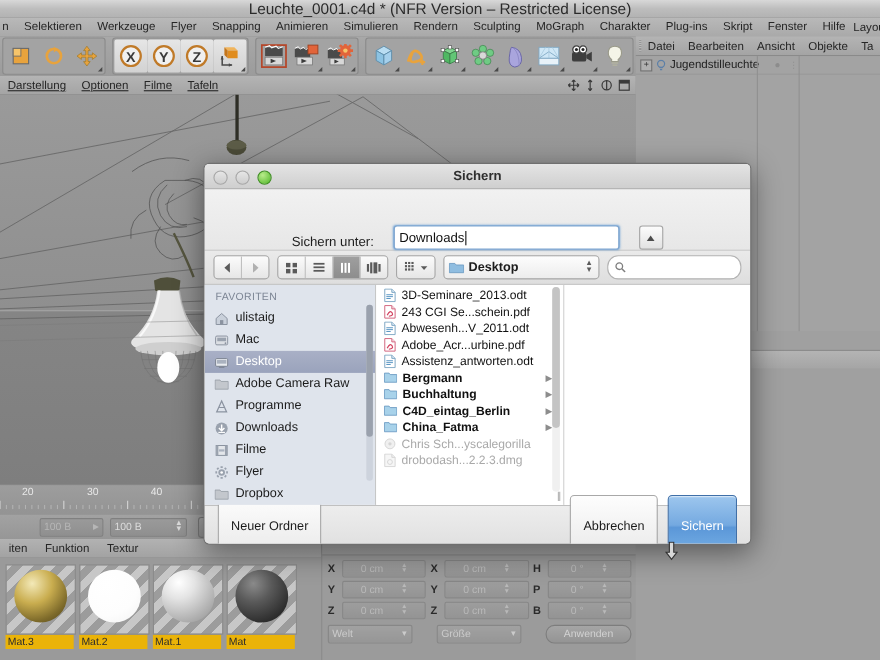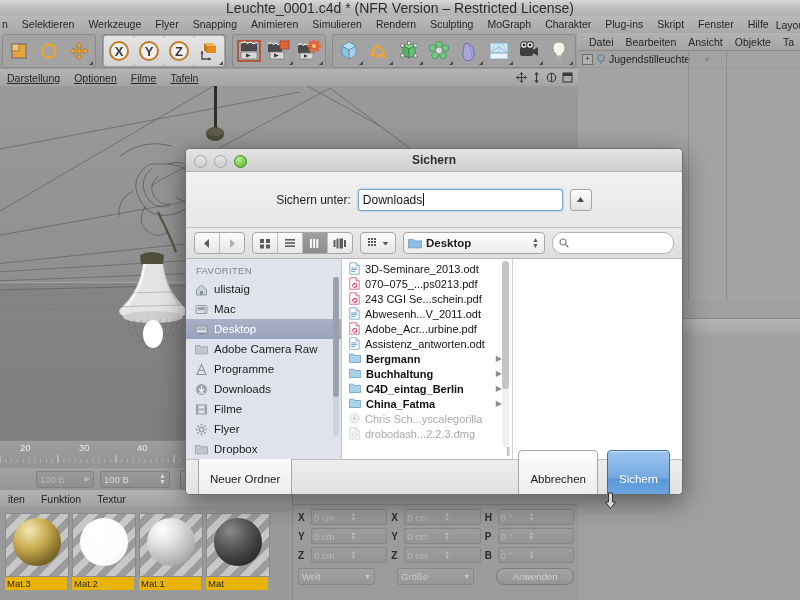--- a/index.html
+++ b/index.html
@@ -125,21 +125,21 @@
     background:#9b9b9b;border-left:1px solid #8a8a8a;
   }
   .coord-top{height:14px;background:linear-gradient(180deg,#adadad,#9f9f9f);
              border-bottom:1px solid #8b8b8b;}
   .coord-rows{padding:4px 5px 0 5px;}
   .crow{display:flex;align-items:center;gap:4px;margin-bottom:3px;}
   .clab{width:9px;font-size:10px;font-weight:bold;color:#2a2a2a;text-align:left;}
   .cfld{
     flex:1;height:14px;border:1px solid #878787;border-radius:2px;
     background:linear-gradient(180deg,#9d9d9d,#949494);
-    display:flex;align-items:center;justify-content:flex-start;
+    display:flex;align-items:center;justify-content:center;
     padding:0 2px;font-size:9.5px;color:#b9b9b9;gap:16px;
   }
   .cbottom{display:flex;gap:22px;padding:2px 5px 0 5px;align-items:center;}
   .cdrop{
     flex:1;height:15px;border:1px solid #878787;border-radius:2px;
     background:linear-gradient(180deg,#a1a1a1,#969696);
     display:flex;align-items:center;justify-content:space-between;
     padding:0 3px;font-size:9.5px;color:#cbcbcb;
   }
   .cbtn{
@@ -187,21 +187,21 @@
   }
   .dlg-title .t{font-size:12px;font-weight:bold;color:#2f2f2f;}
   .traffic{position:absolute;left:8px;top:6px;display:flex;gap:7px;}
   .tl-dot{width:11px;height:11px;border-radius:50%;border:1px solid #a7a7a7;
           background:linear-gradient(180deg,#e6e6e6,#cdcdcd);}
   .tl-dot.green{background:radial-gradient(circle at 35% 30%,#b9ec8b,#4fb527);border-color:#3f8f22;}
 
   .dlg-name{
     height:55px;background:linear-gradient(180deg,#f1f1f1,#e7e7e7);
     border-bottom:1px solid #c3c3c3;
-    display:flex;align-items:center;justify-content:center;gap:7px;
+    display:flex;align-items:flex-end;justify-content:center;gap:18px;
   }
   .dlg-name .lab{font-size:12px;color:#1d1d1d;}
   .name-input{
     width:195px;height:20px;border:1px solid #7fa5cf;border-radius:3px;
     background:#fff;box-shadow:0 0 2px rgba(90,150,210,.9);
     font-size:12px;color:#111;padding:0 4px;line-height:20px;
     display:flex;align-items:center;
   }
   .caret{display:inline-block;width:1px;height:13px;background:#111;margin-left:1px;}
   .disc-btn{
@@ -1057,30 +1057,20 @@
               <span>3D-Seminare_2013.odt</span>
             </div>
             <div class="fl-item">
               <span style="display:flex;opacity:1">
                 <svg width="11" height="13" viewBox="0 0 11 13">
                   <path d="M0.8 0.8h6.4l3 3v8.4H0.8Z" fill="#fff" stroke="#d2667f" stroke-width="0.9"></path>
                   <path d="M7.2 0.8v3h3" fill="#fadde4" stroke="#d2667f" stroke-width="0.9"></path>
                   <path d="M3 9.5 q2.5 -5 4.5 -2 q1.5 2.5 -3 3" fill="none" stroke="#d2415f" stroke-width="1.1"></path>
                 </svg>
               </span>
-              <span>070–075_...ps0213.pdf</span>
-            </div>
-            <div class="fl-item">
-              <span style="display:flex;opacity:1">
-                <svg width="11" height="13" viewBox="0 0 11 13">
-                  <path d="M0.8 0.8h6.4l3 3v8.4H0.8Z" fill="#fff" stroke="#d2667f" stroke-width="0.9"></path>
-                  <path d="M7.2 0.8v3h3" fill="#fadde4" stroke="#d2667f" stroke-width="0.9"></path>
-                  <path d="M3 9.5 q2.5 -5 4.5 -2 q1.5 2.5 -3 3" fill="none" stroke="#d2415f" stroke-width="1.1"></path>
-                </svg>
-              </span>
               <span>243 CGI Se...schein.pdf</span>
             </div>
             <div class="fl-item">
               <span style="display:flex;opacity:1">
                 <svg width="11" height="13" viewBox="0 0 11 13">
                   <path d="M0.8 0.8h6.4l3 3v8.4H0.8Z" fill="#fff" stroke="#7fa8c4" stroke-width="0.9"></path>
                   <path d="M7.2 0.8v3h3" fill="#dbeaf5" stroke="#7fa8c4" stroke-width="0.9"></path>
                   <g fill="#5b97c4">
                     <rect x="2.2" y="5.5" width="6" height="0.9"></rect>
                     <rect x="2.2" y="7.2" width="6" height="0.9"></rect>

